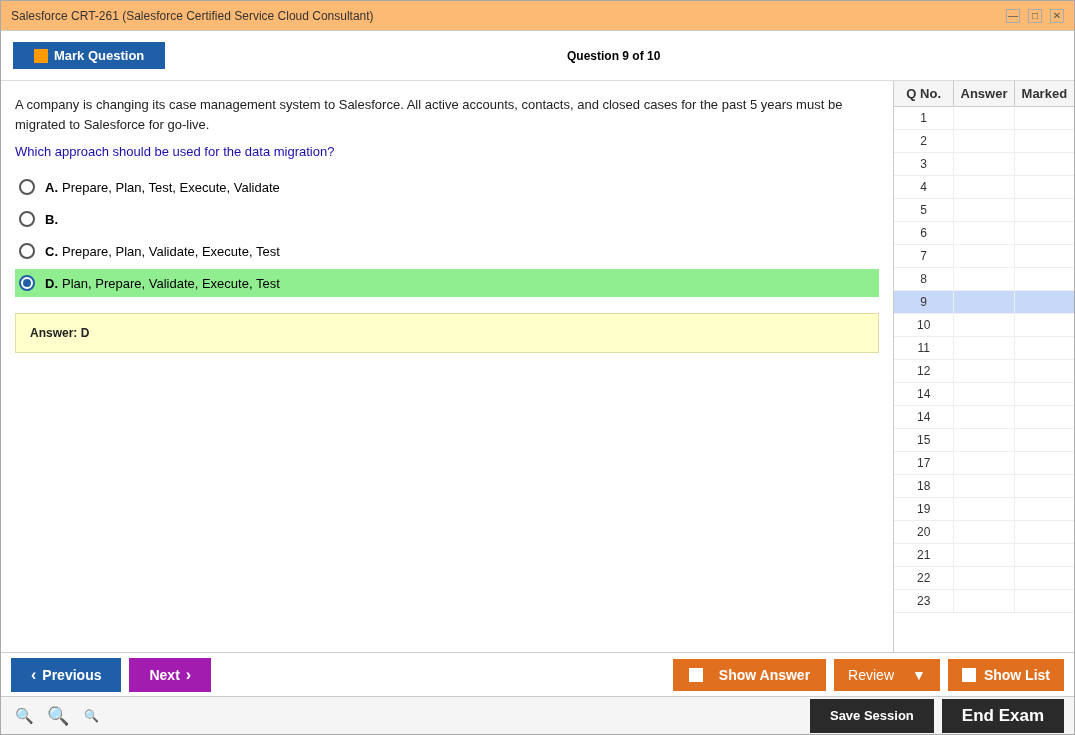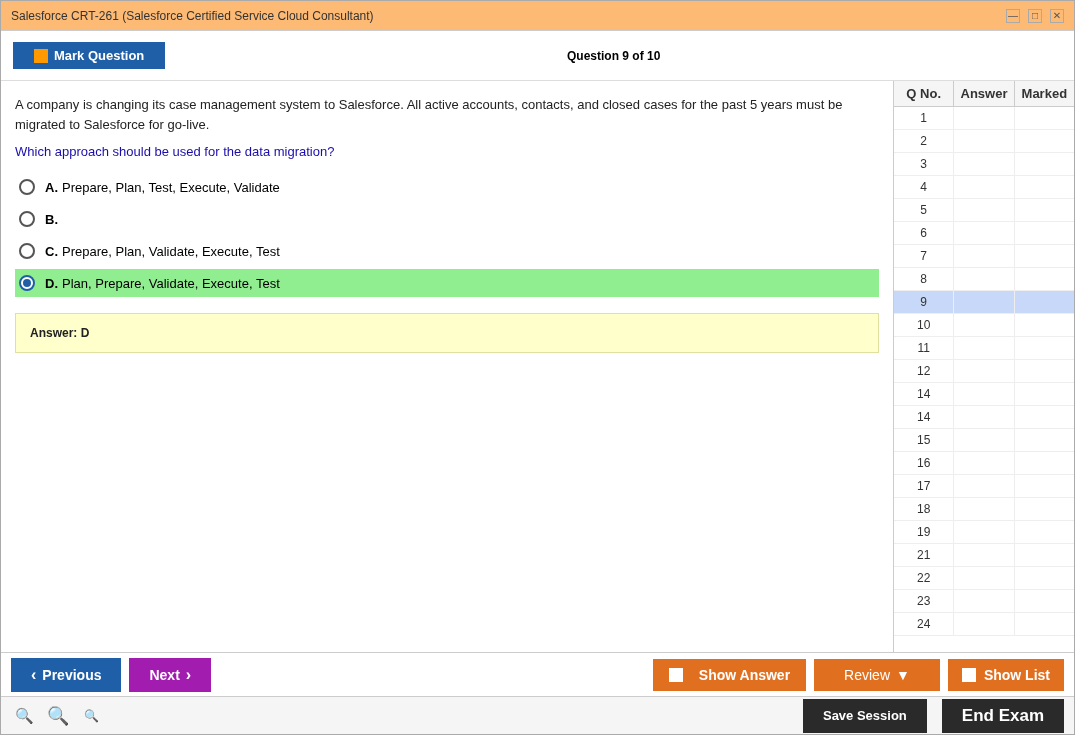--- a/index.html
+++ b/index.html
@@ -50,29 +50,29 @@
     .side-panel::-webkit-scrollbar-thumb { background: #bbb; }
 
     
     .bottom-nav { display: flex; align-items: center; border-top: 1px solid #ccc; background: #fff; height: 44px; padding: 0 10px; gap: 8px; }
     .nav-btn { padding: 8px 20px; font-size: 14px; font-weight: bold; cursor: pointer; border: none; display: flex; align-items: center; gap: 6px; }
     .prev-btn { background: #1e5fa8; color: #fff; }
     .next-btn { background: #a21caf; color: #fff; }
     .spacer { flex: 1; }
     .show-answer-btn { background: #e07020; color: #fff; border: none; padding: 8px 16px; font-size: 14px; font-weight: bold; cursor: pointer; display: flex; align-items: center; gap: 16px; }
     .show-answer-icon { width: 14px; height: 14px; background: #fff; display: inline-block; }
-    .review-btn { background: #e07020; color: #fff; border: none; padding: 8px 30px; font-size: 14px; cursor: pointer; display: flex; align-items: center; gap: 6px; }
+    .review-btn { background: #e07020; color: #fff; border: none; padding: 8px 14px; font-size: 14px; cursor: pointer; display: flex; align-items: center; gap: 18px; }
     .show-list-btn { background: #e07020; color: #fff; border: none; padding: 8px 14px; font-size: 14px; font-weight: bold; cursor: pointer; display: flex; align-items: center; gap: 8px; }
     .show-list-icon { width: 14px; height: 14px; background: #fff; display: inline-block; }
 
     
     .bottom-actions { display: flex; align-items: center; border-top: 1px solid #ccc; background: #f5f5f5; height: 38px; padding: 0 10px; }
     .zoom-group { display: flex; gap: 6px; align-items: center; }
     .zoom-btn { background: none; border: none; cursor: pointer; font-size: 16px; color: #333; padding: 2px 4px; }
-    .actions-right { margin-left: auto; display: flex; gap: 15px; }
+    .actions-right { margin-left: auto; display: flex; gap: 8px; }
     .save-btn { background: #2a2a2a; color: #fff; border: none; padding: 7px 20px; font-size: 13px; font-weight: bold; cursor: pointer; }
     .end-btn { background: #2a2a2a; color: #fff; border: none; padding: 7px 20px; font-size: 17px; font-weight: bold; cursor: pointer; }
 
     .chevron { font-size: 16px; }
   </style>
 </head>
 <body>
 
 <div class="window">
 
@@ -203,56 +203,51 @@
       <div class="side-cell">14</div>
       <div class="side-cell"></div>
       <div class="side-cell"></div>
     </div>
           <div class="side-row">
       <div class="side-cell">15</div>
       <div class="side-cell"></div>
       <div class="side-cell"></div>
     </div>
           <div class="side-row">
-      <div class="side-cell">16</div>
-      <div class="side-cell"></div>
-      <div class="side-cell"></div>
-    </div>
-          <div class="side-row">
       <div class="side-cell">17</div>
       <div class="side-cell"></div>
       <div class="side-cell"></div>
     </div>
           <div class="side-row">
       <div class="side-cell">18</div>
       <div class="side-cell"></div>
       <div class="side-cell"></div>
     </div>
           <div class="side-row">
       <div class="side-cell">19</div>
       <div class="side-cell"></div>
       <div class="side-cell"></div>
     </div>
           <div class="side-row">
+      <div class="side-cell">20</div>
+      <div class="side-cell"></div>
+      <div class="side-cell"></div>
+    </div>
+          <div class="side-row">
       <div class="side-cell">21</div>
       <div class="side-cell"></div>
       <div class="side-cell"></div>
     </div>
           <div class="side-row">
       <div class="side-cell">22</div>
       <div class="side-cell"></div>
       <div class="side-cell"></div>
     </div>
           <div class="side-row">
       <div class="side-cell">23</div>
-      <div class="side-cell"></div>
-      <div class="side-cell"></div>
-    </div>
-          <div class="side-row">
-      <div class="side-cell">24</div>
       <div class="side-cell"></div>
       <div class="side-cell"></div>
     </div>
         </div>
     </div>
 
   </div>
 
   <div class="bottom-nav">
     <button class="nav-btn prev-btn">

